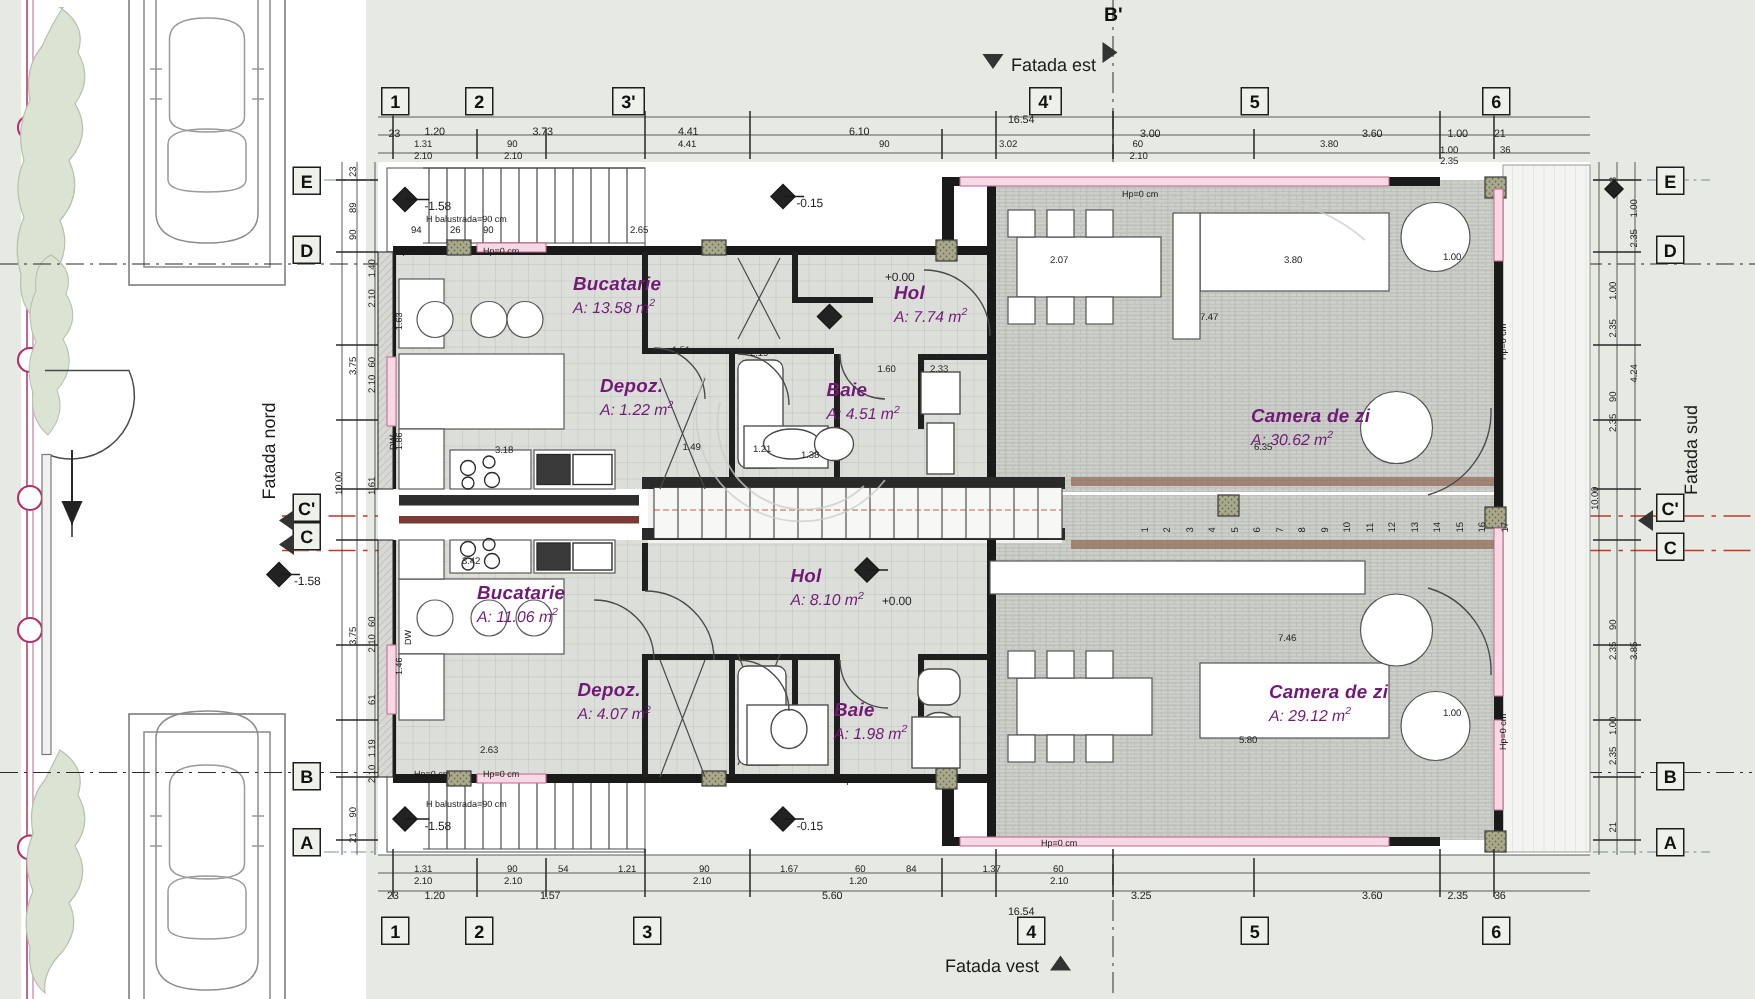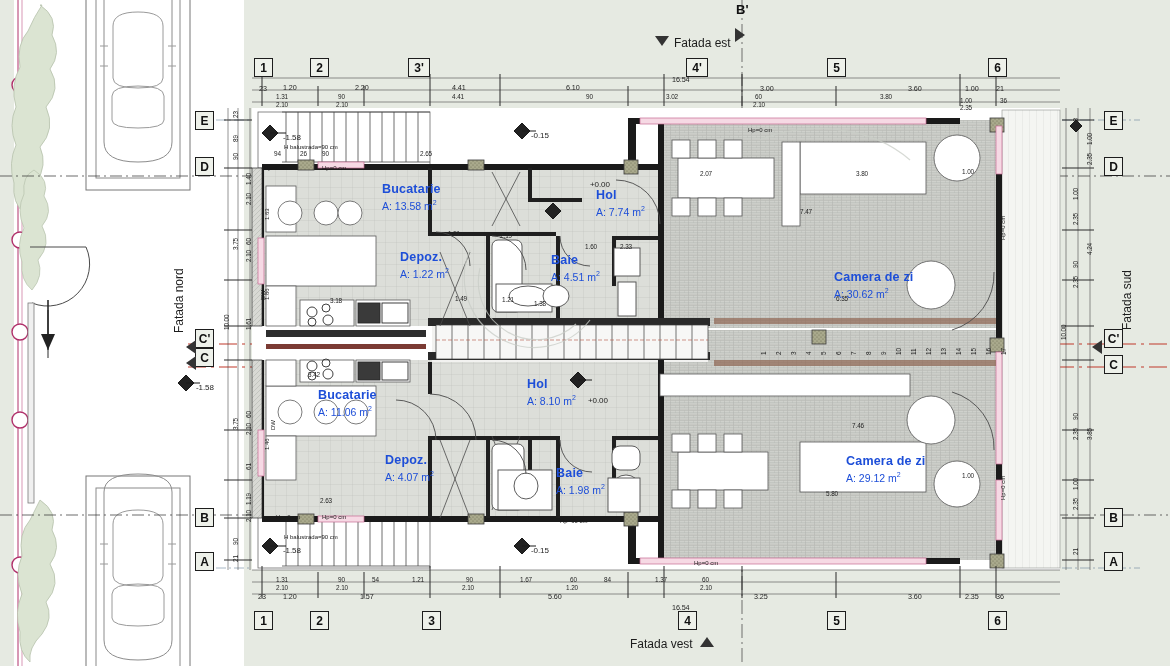--- a/index.html
+++ b/index.html
@@ -10,21 +10,21 @@
     font-family: "Liberation Sans", sans-serif;
     background: #e6eae2;
   }
   #plan {
     position: relative;
     width: 1170px; height: 666px;
     background: #e6eae2;
   }
   svg.layer { position: absolute; left: 0; top: 0; width: 1170px; height: 666px; }
 
-  .room-label { position: absolute; color: #1d4ed8; }
+  .room-label { position: absolute; color: #701a75; font-style: italic; }
   .room-name {
     font-size: 12.5px; font-weight: bold; letter-spacing: .2px;
     white-space: nowrap; line-height: 1.1;
   }
   .room-area {
     font-size: 10.5px; font-weight: normal; white-space: nowrap;
     line-height: 1.1; margin-top: 2px;
   }
   .room-area sup { font-size: 7px; }
 
@@ -549,21 +549,21 @@
   <div class="facade vert" style="left:172px; top:333px; transform:rotate(-90deg);">Fatada nord</div>
   <div class="facade vert" style="left:1120px; top:330px; transform:rotate(-90deg);">Fatada sud</div>
 
   <div class="tri left" style="left:186px; top:340px;"></div>
   <div class="tri left" style="left:186px; top:356px;"></div>
   <div class="tri left" style="left:1092px; top:340px; border-right-color:#333;"></div>
 
   <div id="dim-host">
       <div class="dim big" style="left: 259px; top: 84px;">23</div>
       <div class="dim big" style="left: 283px; top: 83px;">1.20</div>
-      <div class="dim big" style="left: 355px; top: 83px;">2.20</div>
+      <div class="dim big" style="left: 355px; top: 83px;">3.73</div>
       <div class="dim big" style="left: 452px; top: 83px;">4.41</div>
       <div class="dim big" style="left: 550px; top: 83px; padding-left: 16px;">6.10</div>
       <div class="dim big" style="left: 672px; top: 75px;">16.54</div>
       <div class="dim big" style="left: 760px; top: 84px;">3.00</div>
       <div class="dim big" style="left: 908px; top: 84px;">3.60</div>
       <div class="dim big" style="left: 965px; top: 84px;">1.00</div>
       <div class="dim big" style="left: 996px; top: 84px;">21</div>
       <div class="dim" style="left: 276px; top: 93px;">1.31</div>
       <div class="dim" style="left: 276px; top: 101px;">2.10</div>
       <div class="dim" style="left: 338px; top: 93px;">90</div>

